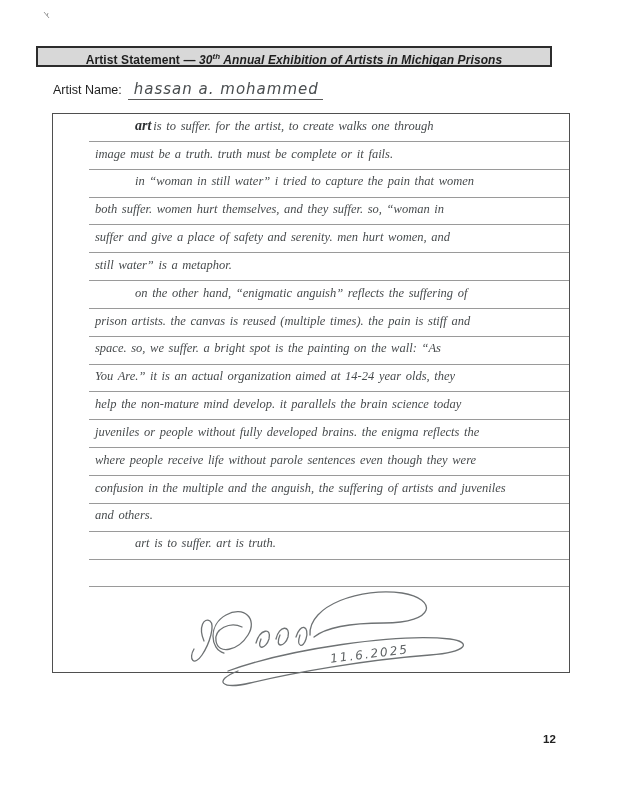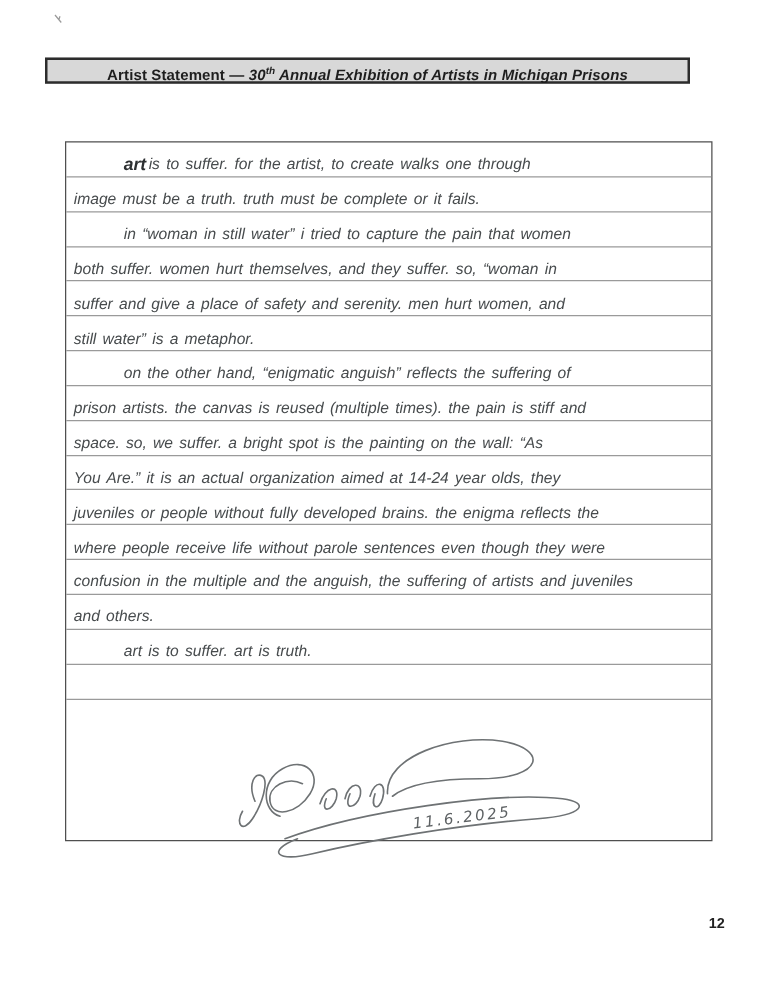--- a/index.html
+++ b/index.html
@@ -68,30 +68,31 @@
     left: 52px;
     top: 113px;
     width: 518px;
     height: 560px;
     border: 1.5px solid #4f4f4f;
   }
   .row {
     height: 27.85px;
     border-bottom: 1px solid #9a9a9a;
     display: flex;
-    align-items: flex-end;
+    align-items: center;
     padding: 0 4px 3px 6px;
     white-space: nowrap;
     overflow: hidden;
-    font-family: Liberation Sans, sans-serif;
+    font-family: Liberation Serif, serif;
     font-style: italic;
     font-size: 12.5px;
     color: #474b4d;
     word-spacing: 1.5px;
     line-height: 1;
+    margin-left: 36px;
   }
   .row:last-child { border-bottom: none; }
   .row.indent { padding-left: 46px; }
   .row .lead {
     font-weight: bold;
     font-size: 14px;
     color: #2d3032;
     margin-right: 2px;
   }
 
@@ -118,36 +119,38 @@
   }
 
   
   .page-number {
     position: absolute;
     left: 543px;
     top: 733px;
     font-size: 11.5px;
     font-weight: bold;
     color: #222;
-    margin-left: 24px;
   }
 </style>
 </head>
 <body>
 
 <div class="page">
 
   <svg class="stray-mark" width="10" height="10" viewBox="0 0 10 10">
     <path d="M2,2 L7,8 M6,3 L5,6" stroke="#9a9a9a" stroke-width="1" fill="none"></path>
   </svg>
 
   <div class="header-bar">
     <span class="t-plain">Artist Statement — </span><span class="t-italic"><span>30</span><sup>th</sup><span> Annual Exhibition of Artists in Michigan Prisons</span></span>
   </div>
 
+  <div class="artist-row">
+    <span class="artist-label">Artist Name:</span><span class="artist-name">hassan a. mohammed</span>
+  </div>
 
   <div class="statement-box">
     <div class="row indent">
         <span class="lead">art</span>
         <span> is to suffer. for the artist, to create walks one through</span>
       </div>
     <div class="row">
         <span>image must be a truth. truth must be complete or it fails.</span>
       </div>
     <div class="row indent">
@@ -166,20 +169,23 @@
         <span>on the other hand, “enigmatic anguish” reflects the suffering of</span>
       </div>
     <div class="row">
         <span>prison artists. the canvas is reused (multiple times). the pain is stiff and</span>
       </div>
     <div class="row">
         <span>space. so, we suffer. a bright spot is the painting on the wall: “As</span>
       </div>
     <div class="row">
         <span>You Are.” it is an actual organization aimed at 14-24 year olds, they</span>
+      </div>
+    <div class="row">
+        <span>help the non-mature mind develop. it parallels the brain science today</span>
       </div>
     <div class="row">
         <span>juveniles or people without fully developed brains. the enigma reflects the</span>
       </div>
     <div class="row">
         <span>where people receive life without parole sentences even though they were</span>
       </div>
     <div class="row">
         <span>confusion in the multiple and the anguish, the suffering of artists and juveniles</span>
       </div>

